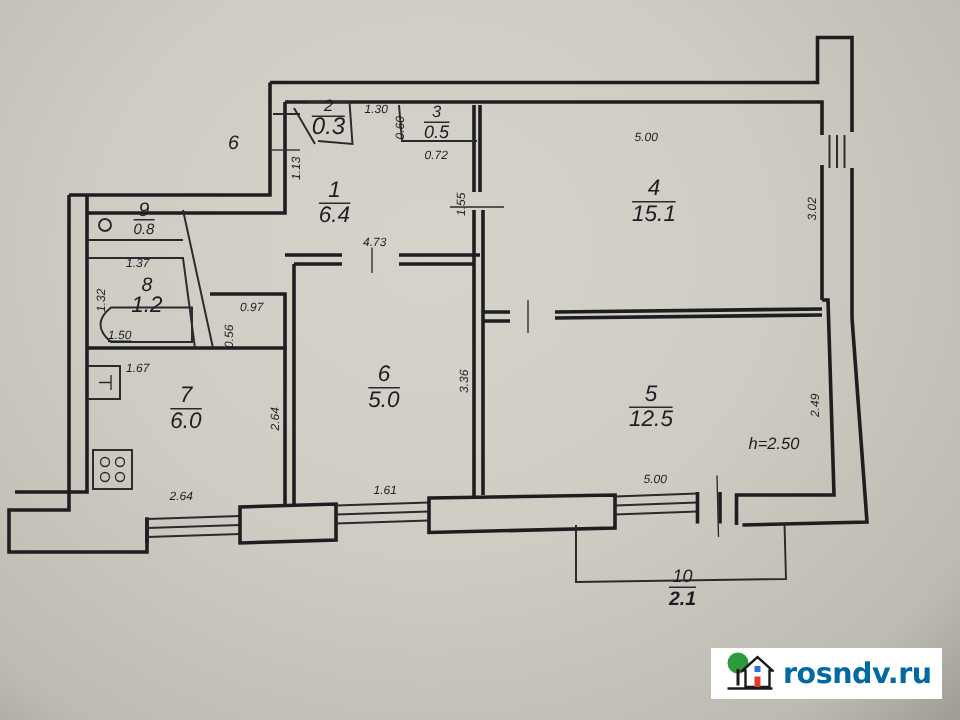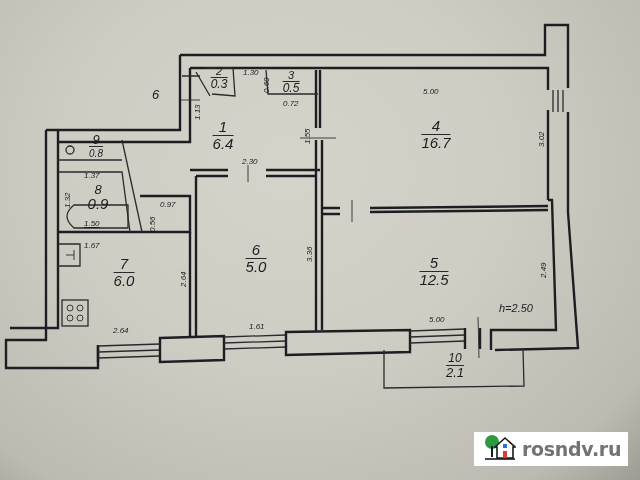--- a/index.html
+++ b/index.html
@@ -20,21 +20,21 @@
   .room-area { font-size: 15px; border-top: 1px solid #2a2a2e; padding-top: 0; line-height: 16px; }
   .room { position: absolute; display: flex; flex-direction: column; align-items: center; transform: translateX(-50%); font-style: italic; color: #1c1c22; }
   .dim { position: absolute; font-size: 8px; font-style: italic; color: #1c1c22; white-space: nowrap; }
   .dim.v { transform: rotate(-90deg); transform-origin: left top; }
   .outside { position: absolute; font-size: 13px; font-style: italic; color: #1c1c22; }
   .height { position: absolute; font-size: 11px; font-style: italic; color: #1c1c22; }
   .badge {
     position: absolute; left: 474px; top: 432px; width: 154px; height: 34px;
     background: #ffffff; display: flex; align-items: center; padding-left: 10px; box-sizing: border-box;
   }
-  .badge-text { font-family: "DejaVu Sans", sans-serif; font-weight: bold; font-size: 19px; color: #737373; margin-left: 6px; letter-spacing: -0.3px; }
+  .badge-text { font-family: "DejaVu Sans", sans-serif; font-weight: bold; font-size: 19px; color: #0369a1; margin-left: 6px; letter-spacing: -0.3px; }
 </style>
 </head>
 <body>
 
 <div class="stage">
 
   <svg class="plan" width="640" height="480" viewBox="0 0 640 480">
 
     <path class="wall" d="M46 130 L46 340 L6 340 L6 368 L98 368 L98 345"></path>
     <path class="wall" d="M58 130 L58 328 L10 328"></path>
@@ -99,77 +99,77 @@
   </svg>
 
   <div class="outside" style="left:152px; top:87px;">6</div>
 
   <div class="room" style="left:223px; top:118px;">
     <span class="room-no">1</span>
     <span class="room-area">6.4</span>
   </div>
   <div class="room" style="left:219px; top:66px;">
     <span class="room-no" style="font-size:11px;line-height:11px;">2</span>
-    <span class="room-area" style="font-size:12px;line-height:13px;">0.3</span>
+    <span class="room-area" style="font-size:16px;line-height:13px;">0.3</span>
   </div>
   <div class="room" style="left:291px; top:70px;">
     <span class="room-no" style="font-size:11px;line-height:11px;">3</span>
     <span class="room-area" style="font-size:12px;line-height:13px;">0.5</span>
   </div>
   <div class="room" style="left:436px; top:117px;">
     <span class="room-no">4</span>
-    <span class="room-area">16.7</span>
+    <span class="room-area">15.1</span>
   </div>
   <div class="room" style="left:434px; top:254px;">
     <span class="room-no">5</span>
     <span class="room-area">12.5</span>
   </div>
   <div class="room" style="left:256px; top:241px;">
     <span class="room-no">6</span>
     <span class="room-area">5.0</span>
   </div>
   <div class="room" style="left:124px; top:255px;">
     <span class="room-no">7</span>
     <span class="room-area">6.0</span>
   </div>
   <div class="room" style="left:98px; top:183px;">
     <span class="room-no" style="font-size:13px;line-height:13px;">8</span>
-    <span class="room-area" style="border-top:none;">0.9</span>
+    <span class="room-area" style="border-top:none;">1.2</span>
   </div>
   <div class="room" style="left:96px; top:134px;">
     <span class="room-no" style="font-size:13px;line-height:12px;">9</span>
     <span class="room-area" style="font-size:10px;line-height:14px;">0.8</span>
   </div>
   <div class="room" style="left:455px; top:352px;">
-    <span class="room-no" style="font-size:12px;line-height:13px;">10</span>
-    <span class="room-area" style="font-size:13px;line-height:14px;">2.1</span>
+    <span class="room-no" style="font-size:12px;line-height:13px;margin-top:26px;">10</span>
+    <span class="room-area" style="font-size:13px;line-height:14px;font-weight:bold;">2.1</span>
   </div>
 
   <div class="dim" style="left:243px; top:68px;">1.30</div>
   <div class="dim v" style="left:262px; top:93px;">0.60</div>
   <div class="dim" style="left:283px; top:99px;">0.72</div>
   <div class="dim v" style="left:193px; top:120px;">1.13</div>
   <div class="dim v" style="left:303px; top:144px;">1.55</div>
   <div class="dim" style="left:423px; top:87px;">5.00</div>
   <div class="dim v" style="left:537px; top:147px;">3.02</div>
-  <div class="dim" style="left:242px; top:157px;">2.30</div>
+  <div class="dim" style="left:242px; top:157px;">4.73</div>
   <div class="dim" style="left:84px; top:171px;">1.37</div>
   <div class="dim v" style="left:63px; top:208px;">1.32</div>
-  <div class="dim" style="left:84px; top:219px;text-decoration:underline;">1.50</div>
+  <div class="dim" style="left:72px; top:219px;text-decoration:underline;">1.50</div>
   <div class="dim v" style="left:148px; top:232px;">0.56</div>
   <div class="dim" style="left:160px; top:200px;">0.97</div>
   <div class="dim" style="left:84px; top:241px;">1.67</div>
   <div class="dim v" style="left:179px; top:287px;">2.64</div>
   <div class="dim v" style="left:305px; top:262px;">3.36</div>
   <div class="dim v" style="left:539px; top:278px;">2.49</div>
   <div class="dim" style="left:113px; top:326px;">2.64</div>
   <div class="dim" style="left:249px; top:322px;">1.61</div>
   <div class="dim" style="left:429px; top:315px;">5.00</div>
 
-  <div class="height" style="left:499px; top:302px;">h=2.50</div>
+  <div class="height" style="left:499px; top:290px;">h=2.50</div>
 
   <div class="badge">
     <span>
       <svg width="32" height="28" viewBox="0 0 32 28">
         <circle cx="8" cy="9" r="7" fill="#2e9a3e"></circle>
         <rect x="7" y="13" width="2" height="11" fill="#1a1a1a"></rect>
         <path d="M11 14 L21 5 L31 14 L29 14 L29 25 L13 25 L13 14 Z" fill="#ffffff" stroke="#1a1a1a" stroke-width="1.6"></path>
         <rect x="19" y="11" width="4" height="4" fill="#2f6fd6"></rect>
         <rect x="19" y="18" width="4" height="7" fill="#e23a2e"></rect>
         <line x1="1" y1="26" x2="31" y2="26" stroke="#1a1a1a" stroke-width="1.6"></line>

